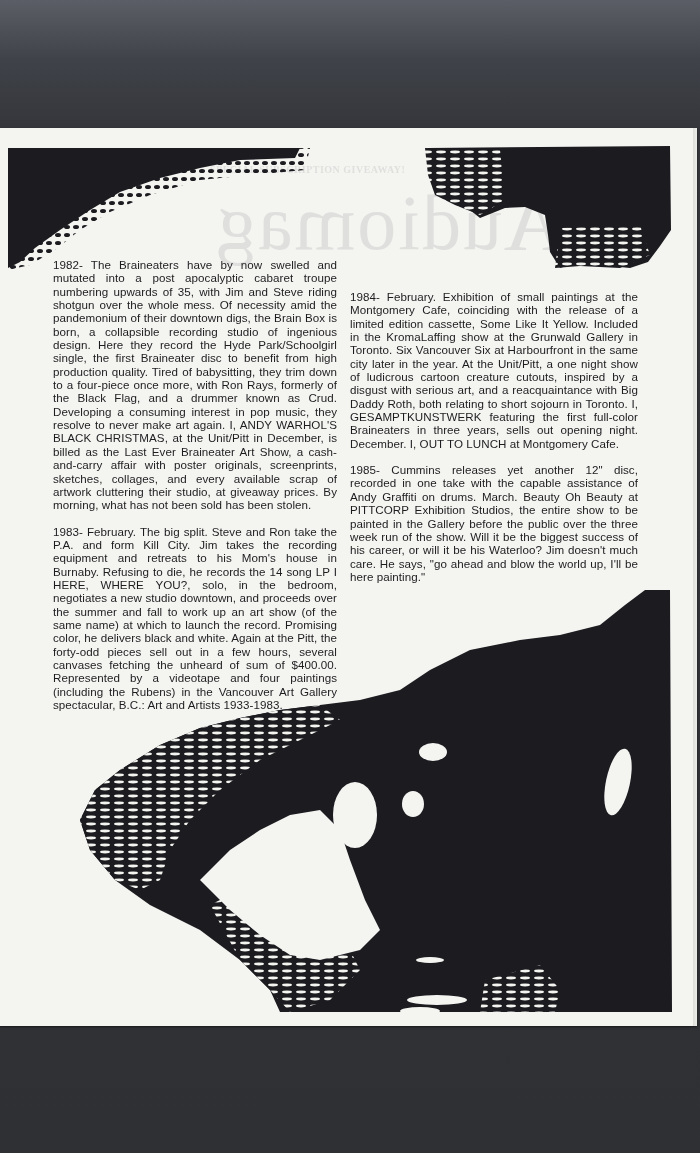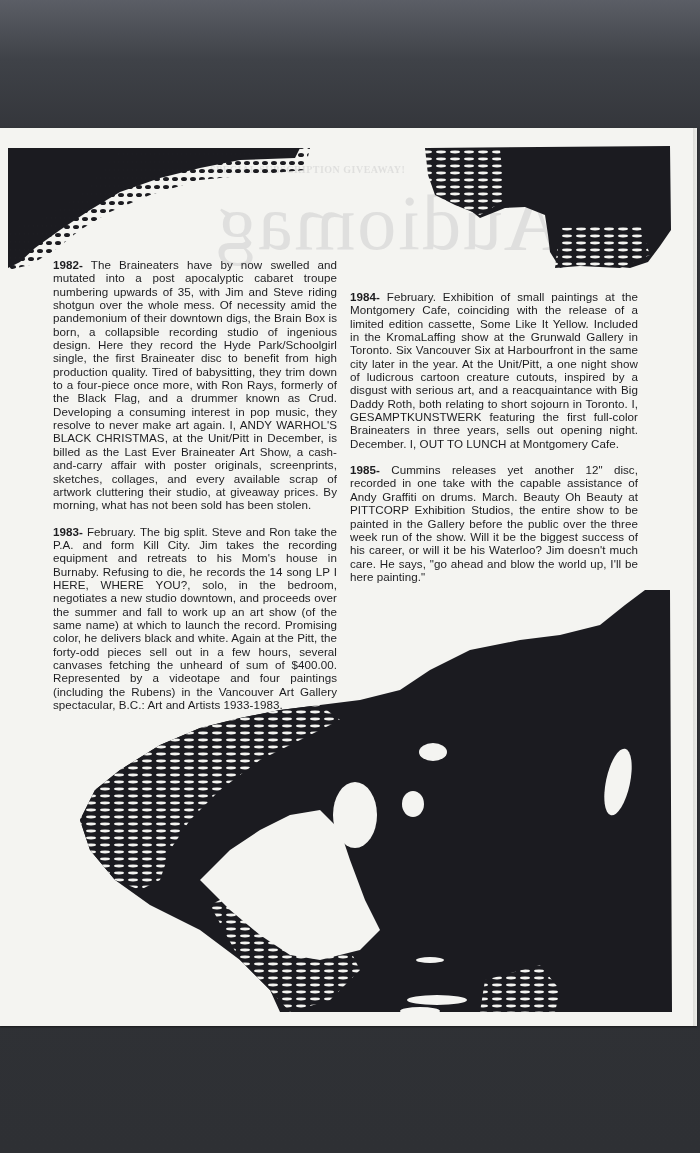--- a/index.html
+++ b/index.html
@@ -22,21 +22,21 @@
     font-family: "Liberation Serif", serif;
   }
   .bleed-title { left: 215px; top: 178px; font-size: 78px; letter-spacing: 2px; transform: scaleX(-1); }
   .bleed-heading { left: 210px; top: 164px; font-size: 10px; font-weight: bold; letter-spacing: 0.5px; }
   .art { position: absolute; left: 0; top: 128px; width: 700px; height: 898px; }
   .col {
     position: absolute; font-size: 11.6px; line-height: 13.35px; color: #1d1d20;
     text-align: justify; letter-spacing: 0.05px;
   }
   .col p { margin: 0 0 13px 0; }
-  .year { font-weight: bold; }
+  .year { font-weight: normal; }
   .col-left { left: 53px; top: 258px; width: 284px; }
   .col-right { left: 350px; top: 290px; width: 288px; }
 </style>
 </head>
 <body>
 
 <div class="page"></div>
 <div class="page-edge"></div>
 
 <div class="bleed bleed-heading">SPECIAL SUBSCRIPTION GIVEAWAY!</div>

